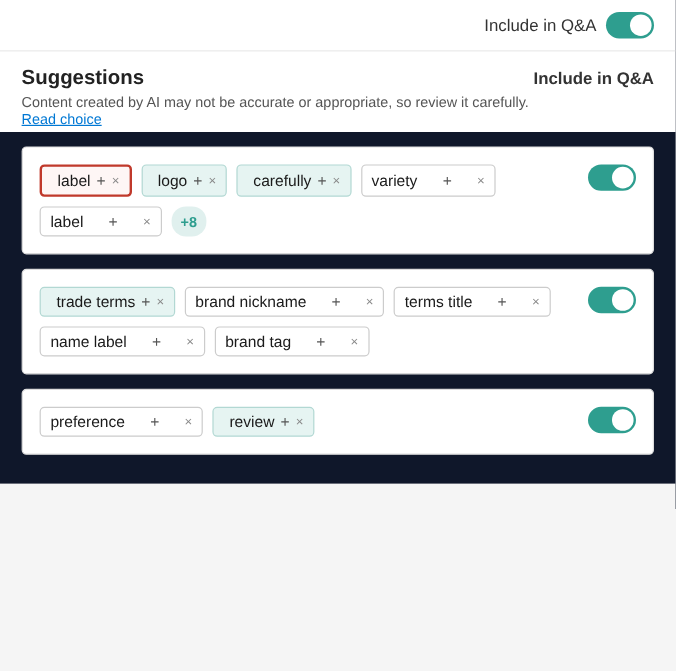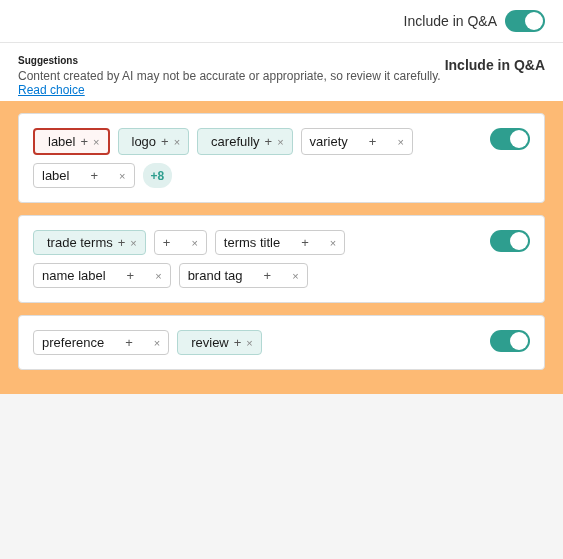--- a/index.html
+++ b/index.html
@@ -50,21 +50,21 @@
 
     .suggestions-header {
       padding: 12px 18px 4px 18px;
       background: #fff;
       display: flex;
       justify-content: space-between;
       align-items: flex-start;
     }
 
     .suggestions-left h2 {
-      font-size: 10px;
+      font-size: 17px;
       font-weight: 600;
       color: #222;
       margin-bottom: 3px;
     }
 
     .suggestions-left p {
       font-size: 12px;
       color: #555;
     }
 
@@ -76,21 +76,21 @@
     .suggestions-right {
       font-size: 14px;
       font-weight: 600;
       color: #333;
       margin-top: 2px;
       white-space: nowrap;
     }
 
     .main-content {
       padding: 12px 18px 12px 18px;
-      background: #fdba74;
+      background: #0f172a;
     }
 
     .card {
       background: #fff;
       border: 1px solid #ddd;
       border-radius: 4px;
       padding: 14px 14px 14px 14px;
       margin-bottom: 12px;
       position: relative;
     }
@@ -259,20 +259,21 @@
             <rect x="3.5" y="3.5" width="7" height="7" transform="rotate(45 7 7)" stroke="#2e9e8f" stroke-width="1.5" fill="none"></rect>
             <rect x="5" y="5" width="4" height="4" transform="rotate(45 7 7)" fill="#2e9e8f"></rect>
           </svg>
         </span>
         <span>trade terms</span>
         <span class="tag-plus">+</span>
         <span class="tag-x">×</span>
       </span>
 
       <span class="tag-plain">
+        <span>brand nickname</span>
         <span class="tag-plus">+</span>
         <span class="tag-x">×</span>
       </span>
 
       <span class="tag-plain">
         <span>terms title</span>
         <span class="tag-plus">+</span>
         <span class="tag-x">×</span>
       </span>
 

